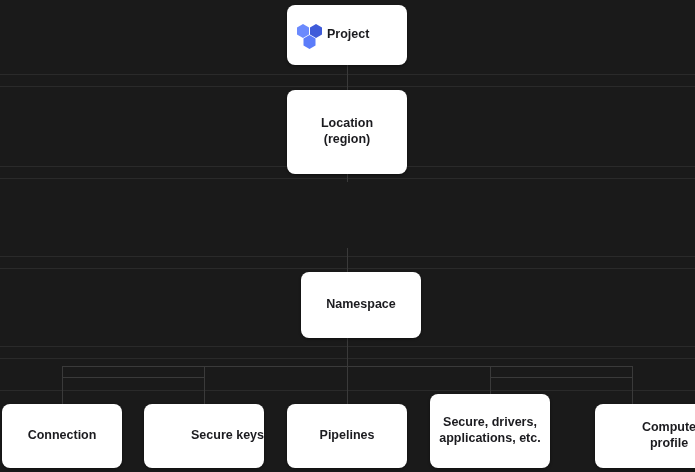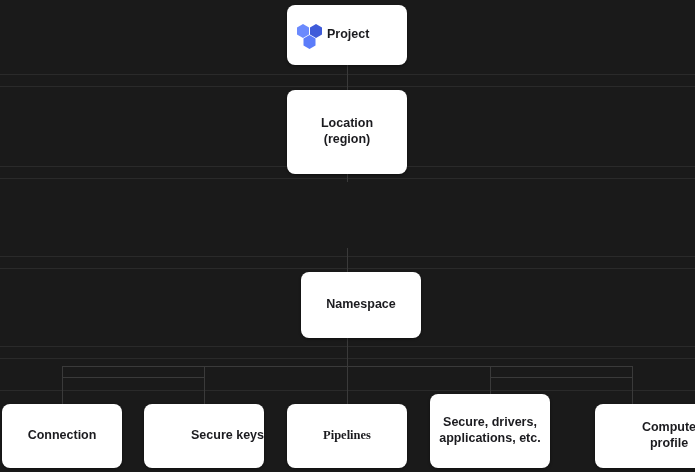--- a/index.html
+++ b/index.html
@@ -120,21 +120,21 @@
   </div>
 
   <div class="node" style="left:2px; top:404px; width:120px; height:64px;">
     <span class="node-label">Connection</span>
   </div>
 
   <div class="node" style="left:144px; top:404px; width:120px; height:64px;justify-content:flex-end;">
     <span class="node-label">Secure keys</span>
   </div>
 
-  <div class="node" style="left:287px; top:404px; width:120px; height:64px;font-family:Liberation Serif, serif;">
+  <div class="node" style="left:287px; top:404px; width:120px; height:64px;">
     <span class="node-label">Pipelines</span>
   </div>
 
   <div class="node" style="left:430px; top:394px; width:120px; height:74px;">
     <span class="node-label">Secure, drivers,
 applications, etc.</span>
   </div>
 
   <div class="node" style="left:595px; top:404px; width:120px; height:64px;padding-left:28px;">
     <span class="node-label">Compute profile</span>

